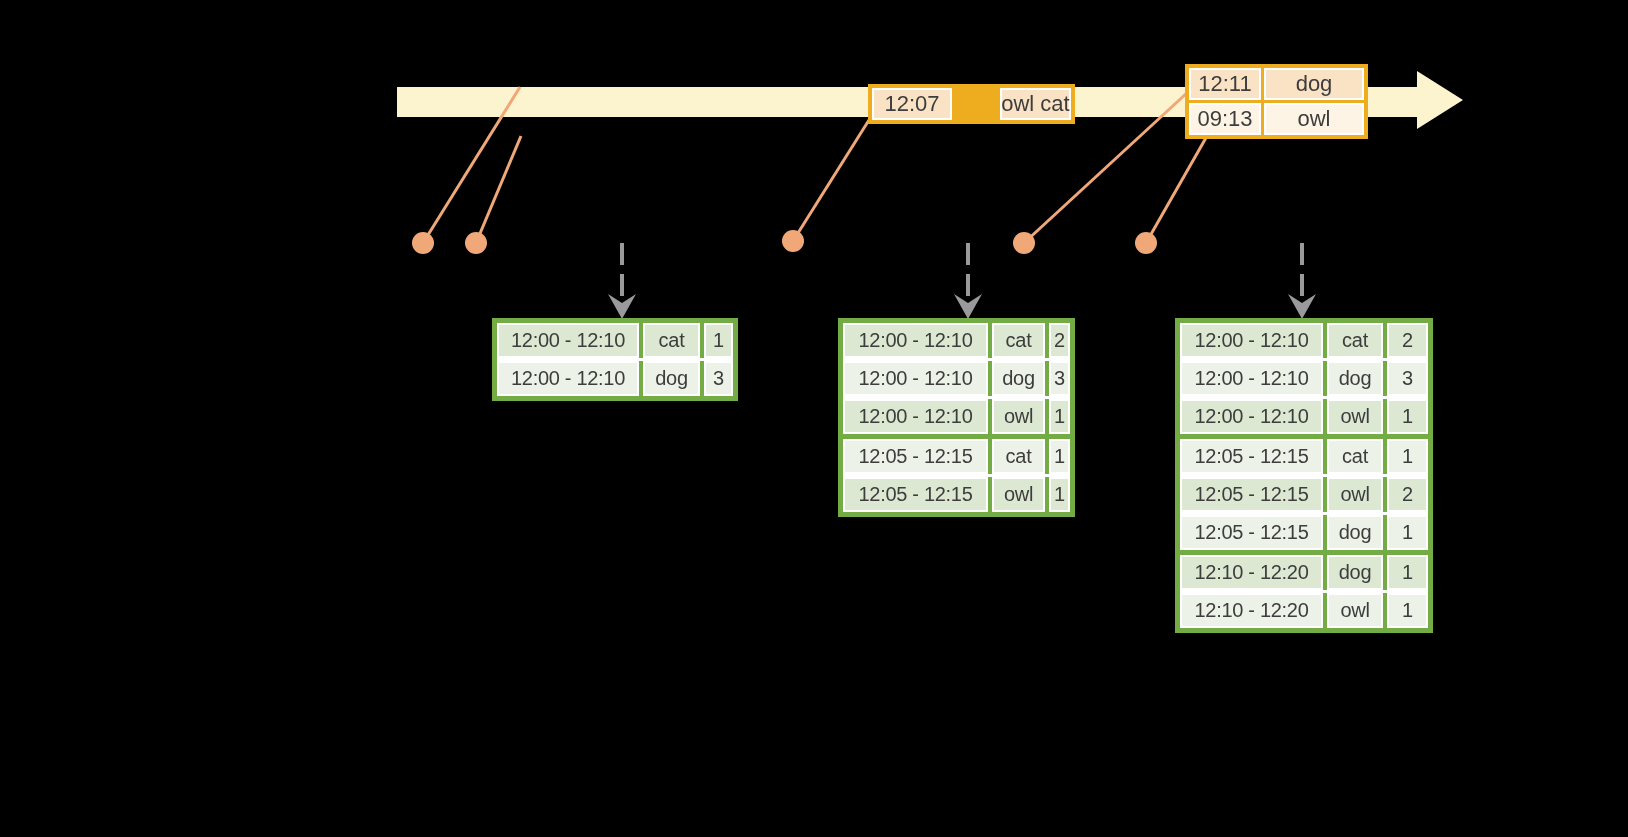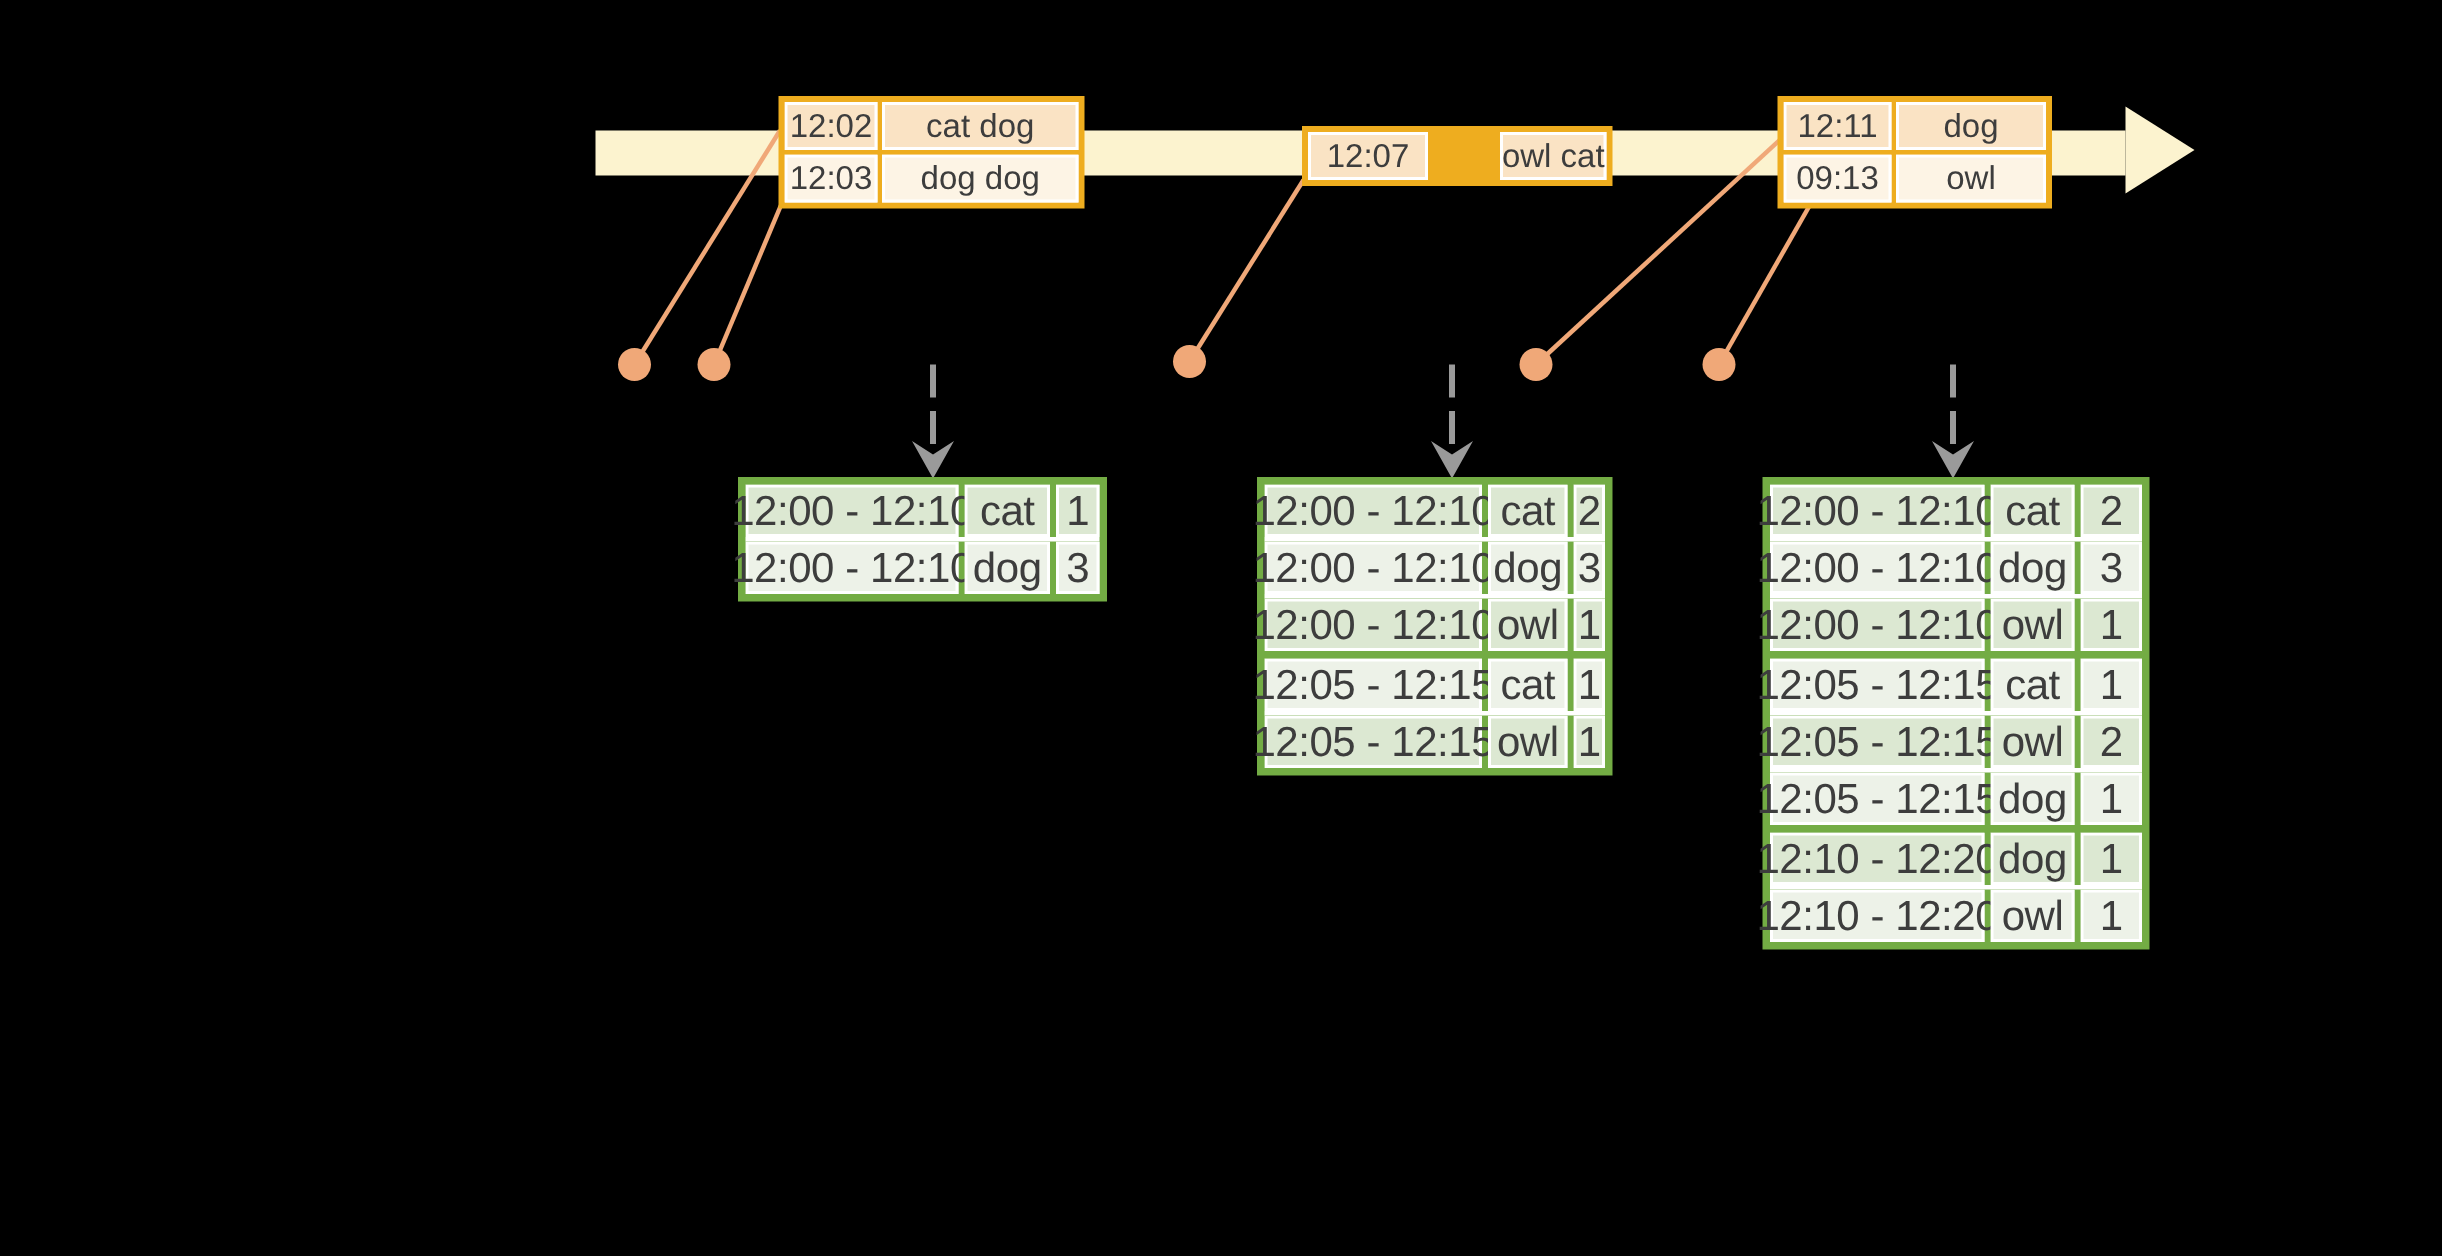--- a/index.html
+++ b/index.html
@@ -33,21 +33,21 @@
   .et3 { left:1185px; top:64px; } .et3 .t-row { grid-template-columns:72px 100px; }
 
   
   .gtable {
     position:absolute; display:flex; flex-direction:column;
     background:var(--green); padding:5px;
   }
   .gtable .t-row { background:var(--green); column-gap:4px; }
   .gtable .t-row:not(:first-child) { border-top:3px solid #ffffff; }
   .gtable .t-row.group-start { border-top:5px solid var(--green); }
-  .gtable .t-cell { height:35px; font-size:28px; letter-spacing:-0.3px; }
+  .gtable .t-cell { height:35px; font-size:20px; letter-spacing:-0.3px; }
   .gtable .even .t-cell { background:var(--green-dark); }
   .gtable .odd  .t-cell { background:var(--green-light); }
   .gt1 { left:492px;  top:318px; } .gt1 .t-row { grid-template-columns:142px 57px 29px; }
   .gt2 { left:838px;  top:318px; } .gt2 .t-row { grid-template-columns:145px 53px 21px; }
   .gt3 { left:1175px; top:318px; } .gt3 .t-row { grid-template-columns:143px 56px 41px; }
 </style>
 </head>
 <body>
 
 <div class="canvas">
@@ -76,30 +76,20 @@
     <g>
       <line x1="622" y1="243" x2="622" y2="297" style="stroke:var(--arrow-gray);stroke-width:4;stroke-dasharray:22 9"></line>
       <polygon points="608,294 622,303 636,294 622,319" style="fill:var(--arrow-gray)"></polygon>
       <line x1="968" y1="243" x2="968" y2="297" style="stroke:var(--arrow-gray);stroke-width:4;stroke-dasharray:22 9"></line>
       <polygon points="954,294 968,303 982,294 968,319" style="fill:var(--arrow-gray)"></polygon>
       <line x1="1302" y1="243" x2="1302" y2="297" style="stroke:var(--arrow-gray);stroke-width:4;stroke-dasharray:22 9"></line>
       <polygon points="1288,294 1302,303 1316,294 1302,319" style="fill:var(--arrow-gray)"></polygon>
     </g>
   </svg>
 
-  <div class="etable et1">
-      <div class="t-row even">
-        <div class="t-cell">12:02</div>
-        <div class="t-cell">cat dog</div>
-      </div>
-      <div class="t-row odd">
-        <div class="t-cell">12:03</div>
-        <div class="t-cell">dog dog</div>
-      </div>
-    </div>
   <div class="etable et2">
       <div class="t-row even">
         <div class="t-cell">12:07</div>
         <div class="t-cell">owl cat</div>
       </div>
     </div>
   <div class="etable et3">
       <div class="t-row even">
         <div class="t-cell">12:11</div>
         <div class="t-cell">dog</div>

